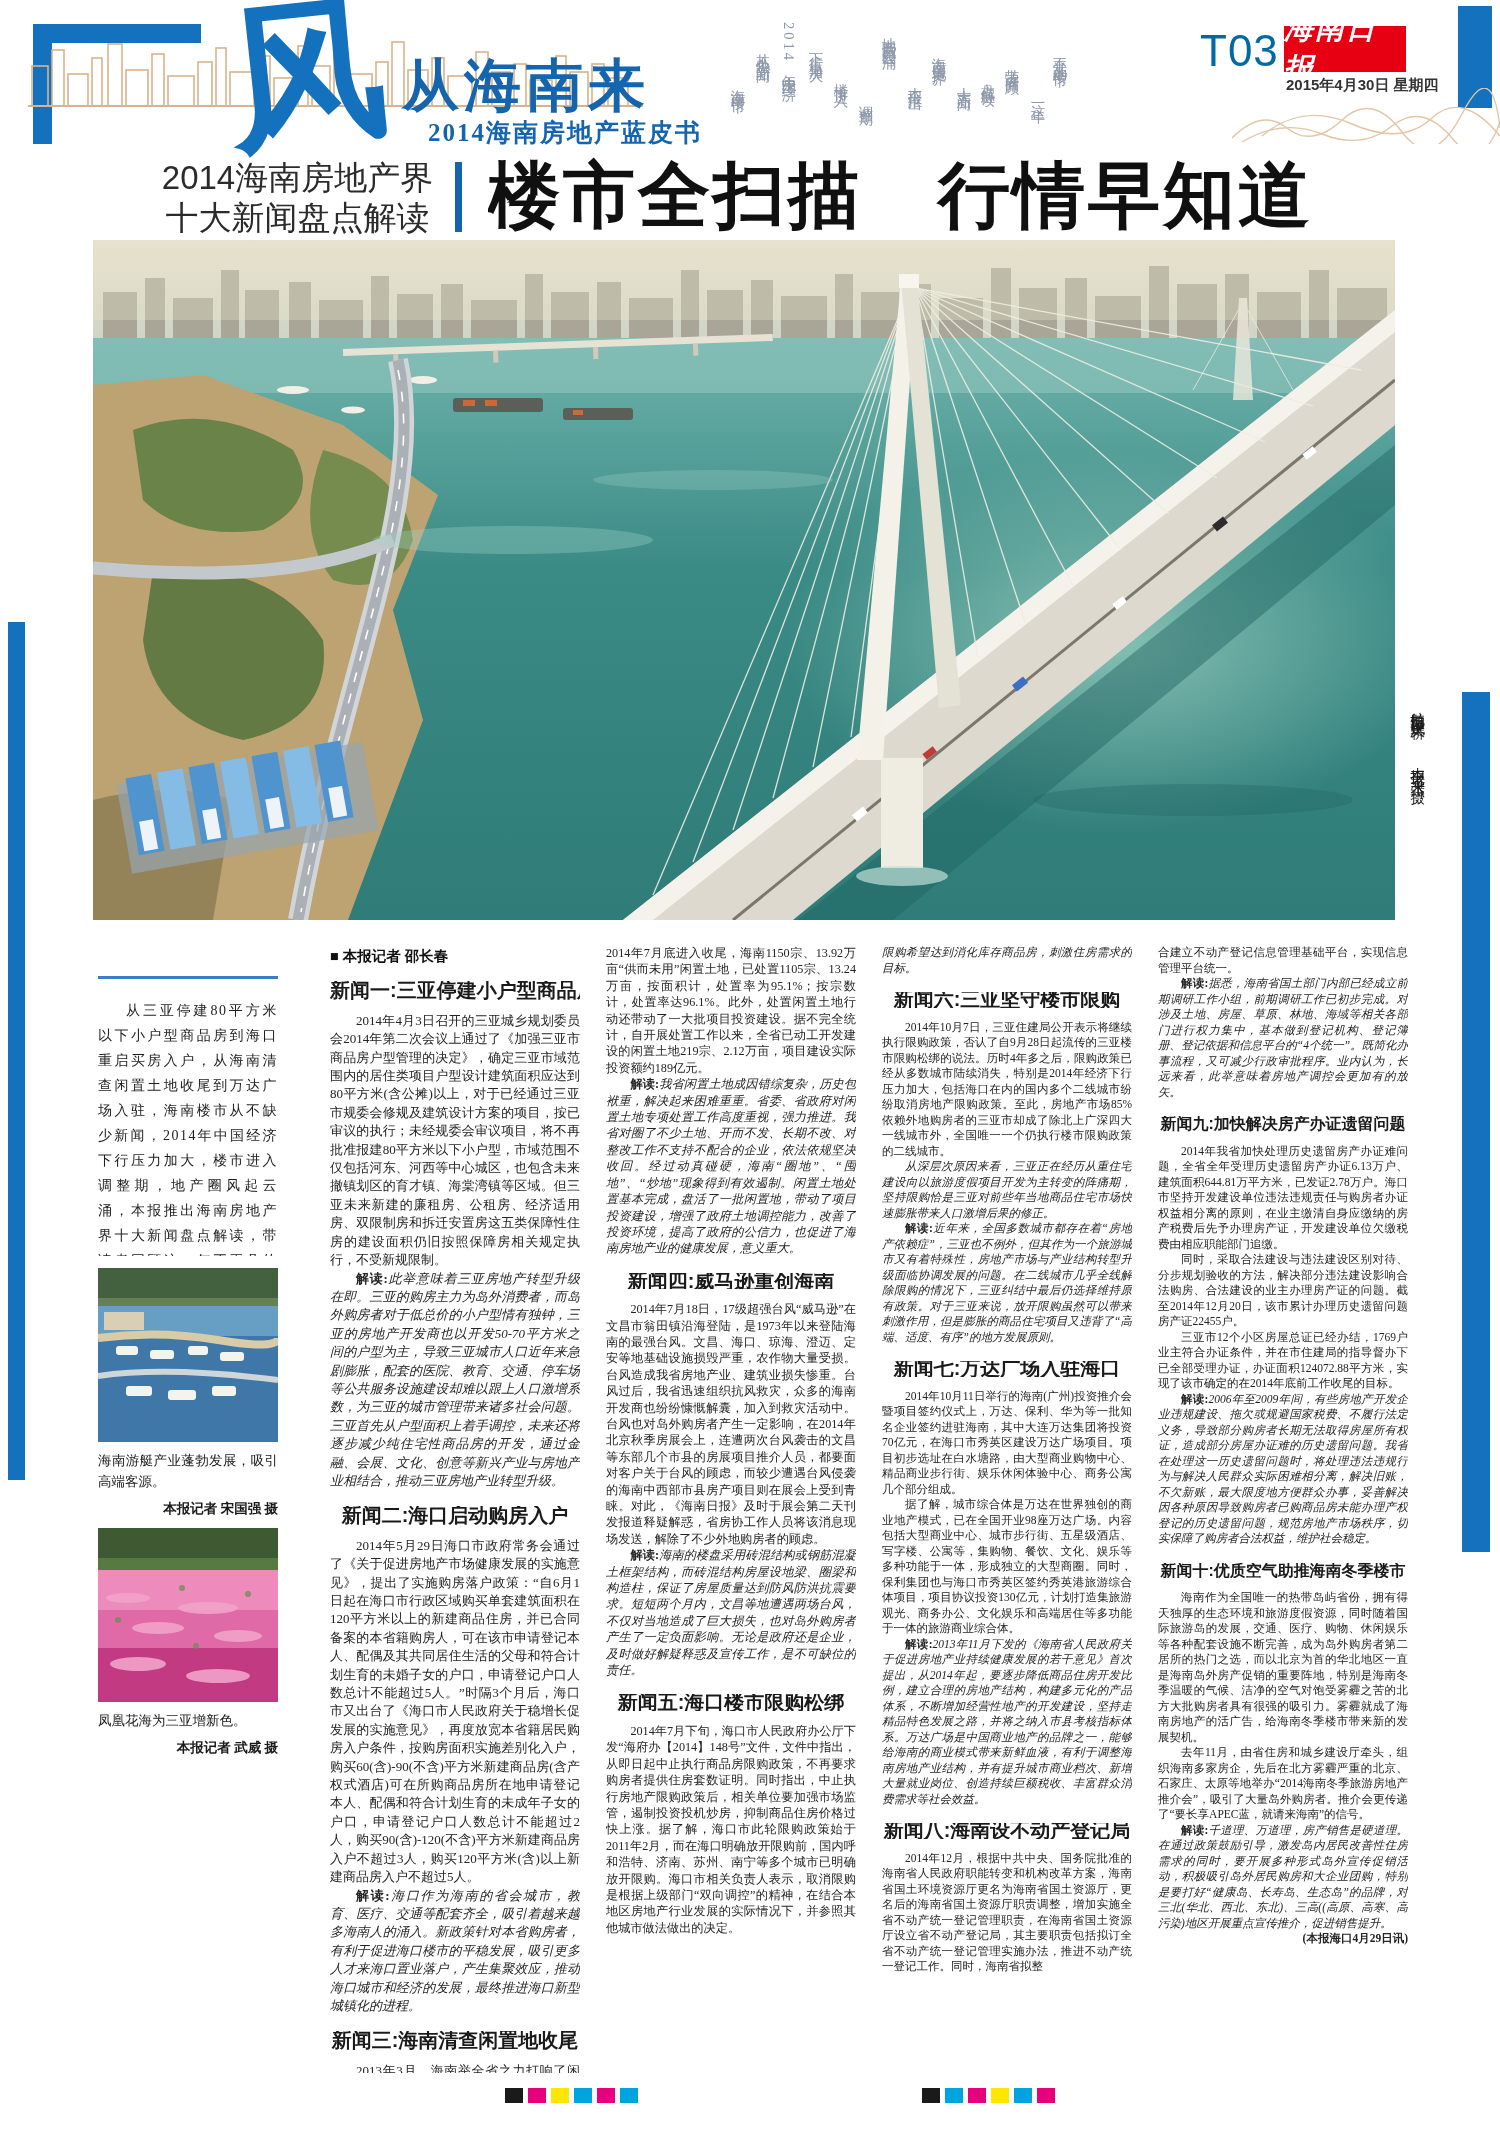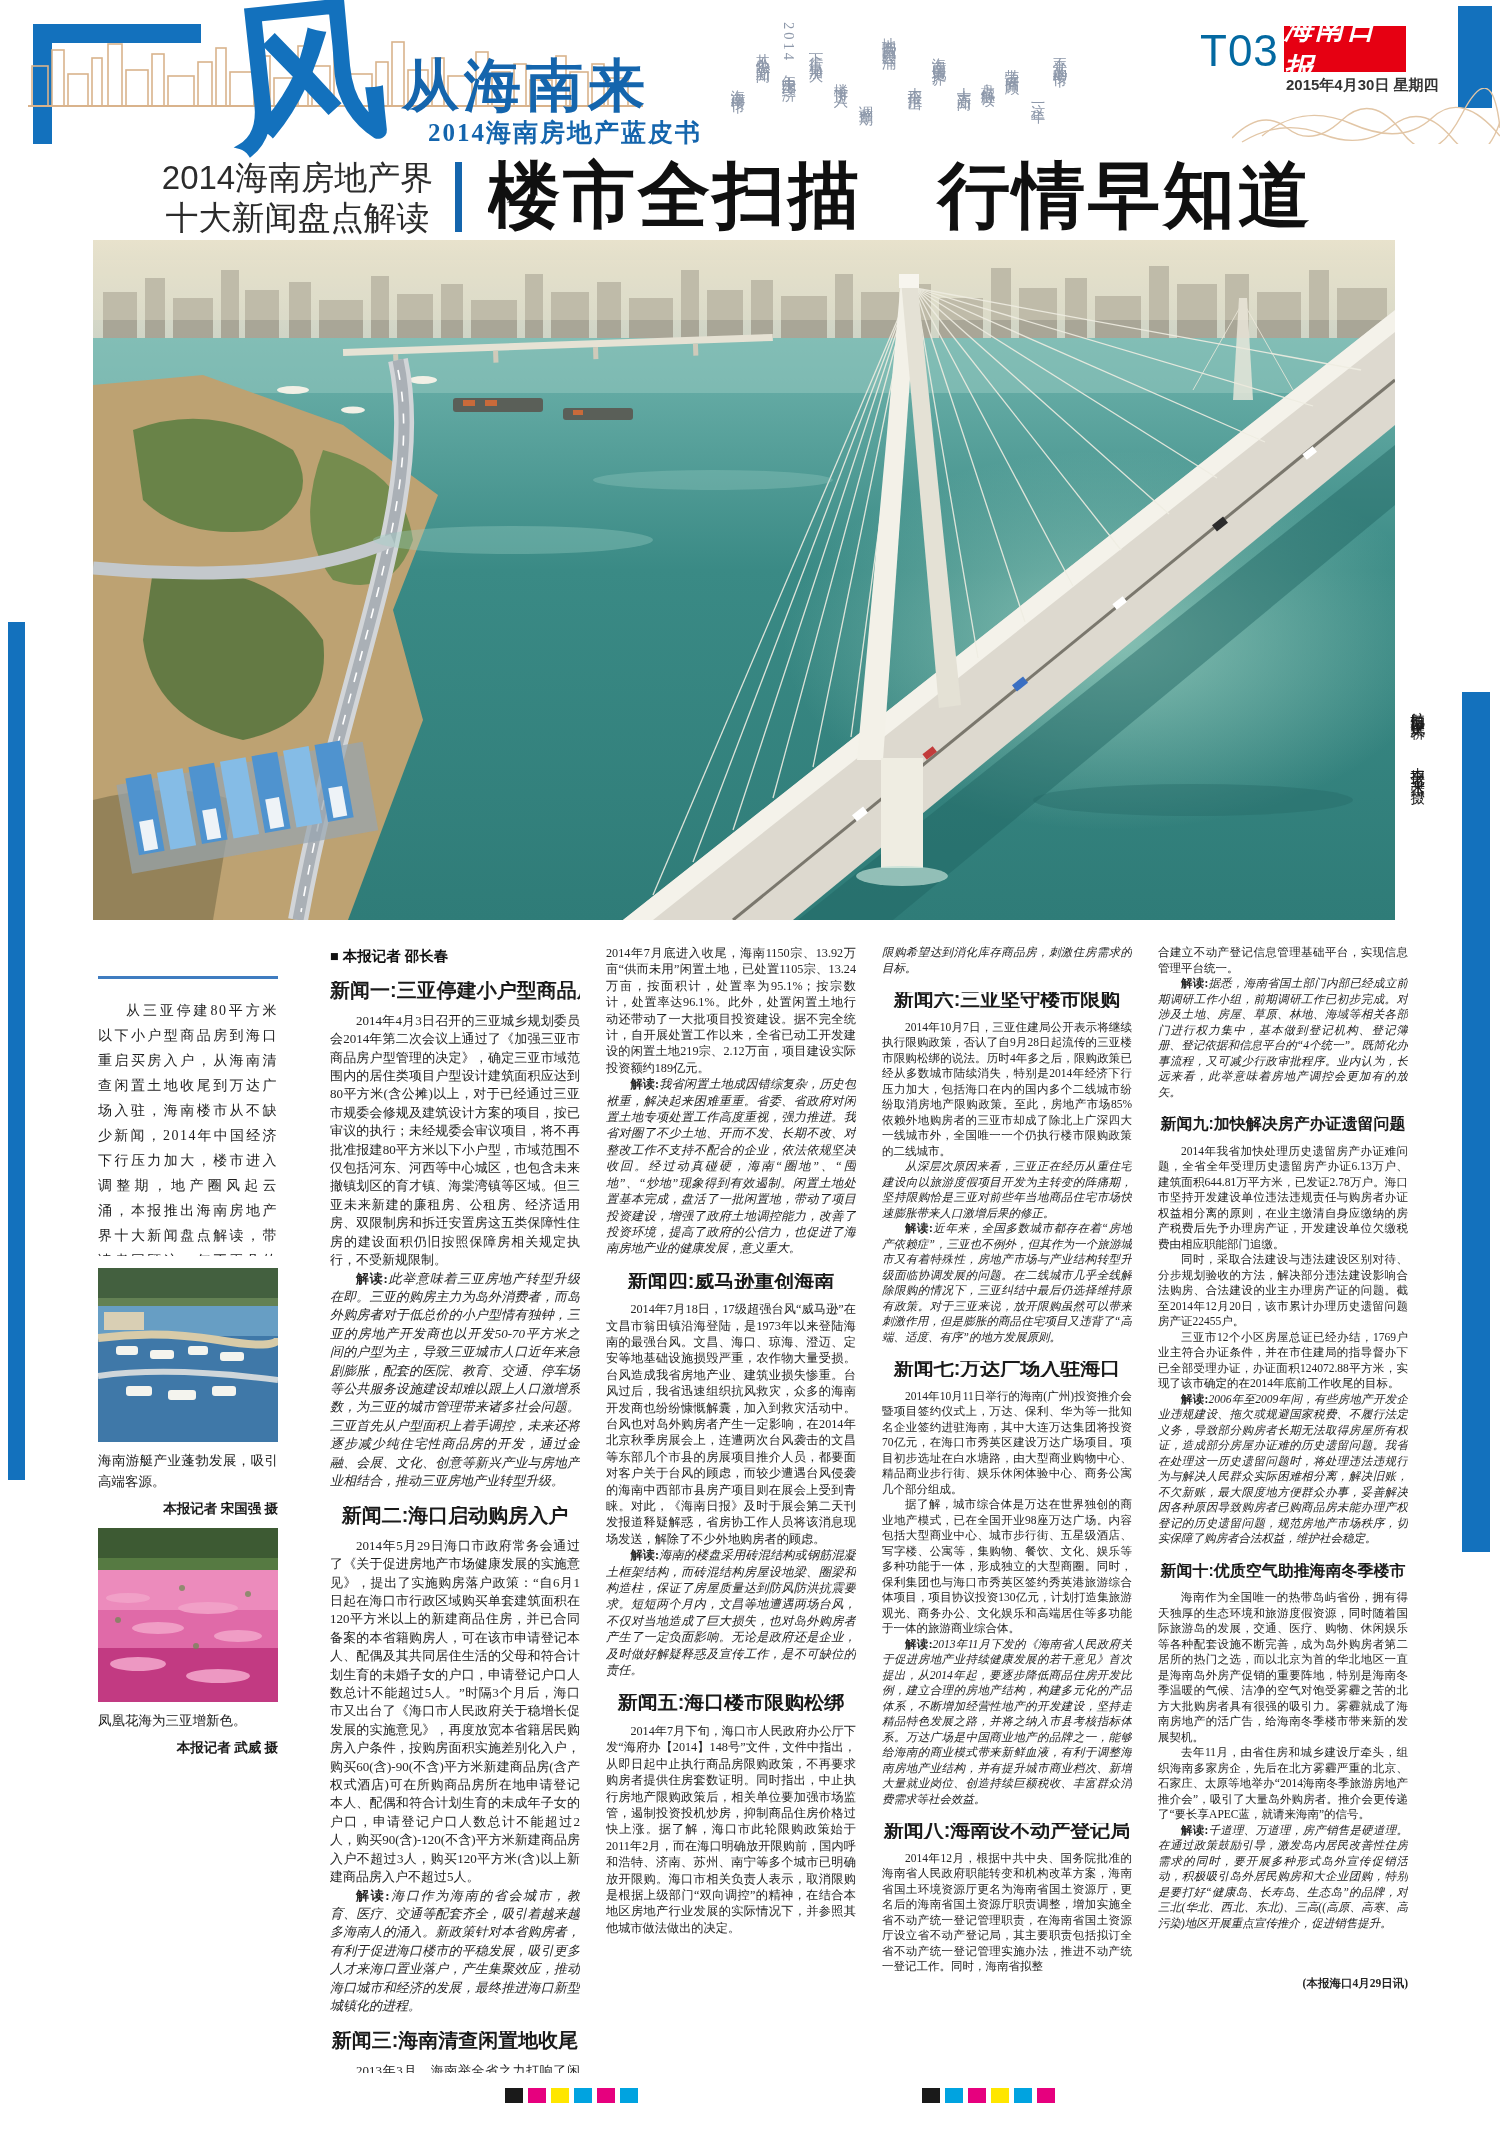--- a/index.html
+++ b/index.html
@@ -36,21 +36,21 @@
   
   .col{position:absolute;top:945px;width:250px;height:1128px;overflow:hidden;text-align:justify;
        -webkit-text-justify:inter-character;}
   .col p{margin:0;color:#242424;}
   .byline{font-family:"Liberation Sans",sans-serif;font-weight:bold;font-size:14.5px;color:#111;margin:2px 0 16px 0;}
   .news-heading{font-family:"Liberation Sans",sans-serif;font-weight:bold;color:#1a1a1a;font-size:20px;
        text-align:center;white-space:nowrap;overflow:hidden;margin:16px 0 12px 0;}
   .para{text-indent:2em;}
   .cont{text-indent:0;}
   .jiedu{font-style:italic;color:#333;text-indent:2em;}
-  .jiedu b{font-style:normal;font-weight:bold;margin-top:45px;}
+  .jiedu b{font-style:normal;font-weight:bold;}
   .jiedu.cont{text-indent:0;}
   .tail{font-style:normal;font-weight:bold;float:right;}
   .c1{font-size:13px;line-height:18.4px;}
   .c2{font-size:12.2px;line-height:16.4px;}
   .c3{font-size:11.5px;line-height:15.5px;}
   .c4{font-size:11.5px;line-height:15.5px;}
   
   .marks span{display:inline-block;width:18px;height:15px;margin-right:5px;}
 </style>
 </head>

